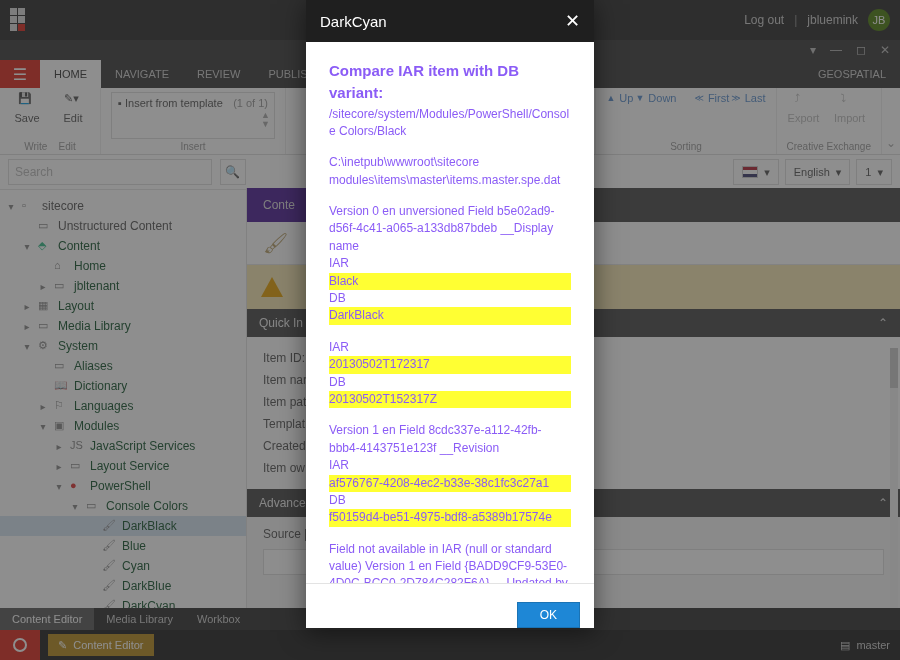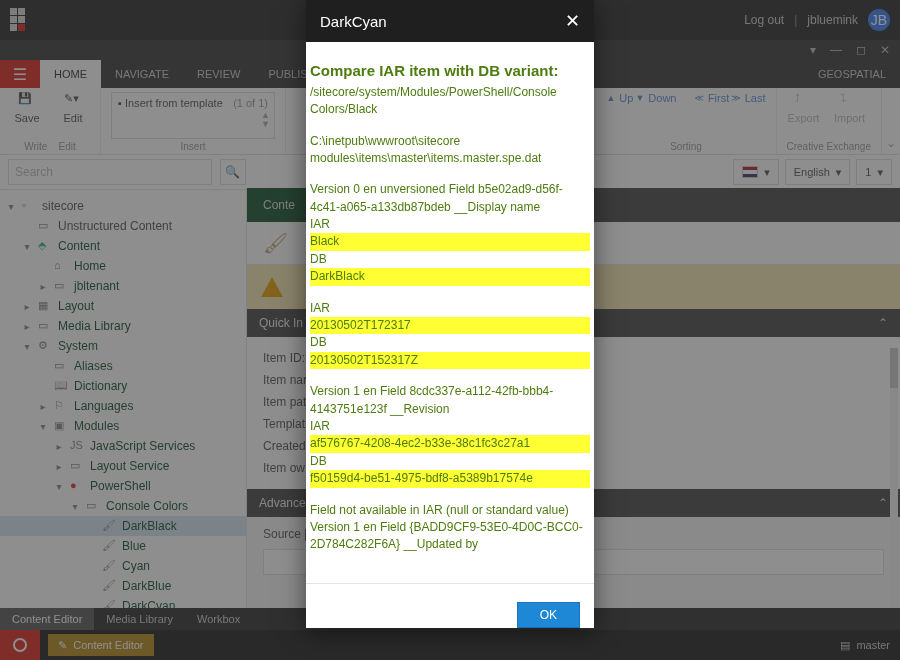--- a/index.html
+++ b/index.html
@@ -5,21 +5,21 @@
 html,body{margin:0;padding:0;font-family:"Segoe UI",Arial,sans-serif;font-size:12px;color:#333;background:#fff;overflow:hidden}
 .app{position:relative;width:900px;height:660px}
 .overlay{position:absolute;inset:0;background:rgba(50,50,50,0.55);z-index:50}
 
 .topbar{height:40px;background:#2b2b2b;color:#ccc;display:flex;align-items:center;padding:0 10px;justify-content:space-between}
 .logo{width:24px;height:24px;display:grid;grid-template-columns:repeat(3,7px);grid-template-rows:repeat(3,7px);gap:1px}
 .logo span{background:#d9d9d9}
 .logo span.r{background:#dc291e}
 .userzone{display:flex;align-items:center;gap:10px;font-size:12px;color:#ccc}
 .userzone .sep{color:#888}
-.avatar{width:22px;height:22px;border-radius:50%;background:#3b82f6;color:#fff;display:flex;align-items:center;justify-content:center;font-size:14px}
+.avatar{width:22px;height:22px;border-radius:50%;background:#4d7c0f;color:#fff;display:flex;align-items:center;justify-content:center;font-size:11px}
 
 .winrow{height:20px;background:#3a3a3a;display:flex;justify-content:flex-end;align-items:center;gap:14px;padding:0 10px;color:#bbb;font-size:12px}
 
 .tabbar{height:28px;background:#3a3a3a;display:flex;align-items:stretch}
 .hamb{width:40px;background:#dc291e;color:#fff;display:flex;align-items:center;justify-content:center;font-size:16px}
 .tab{padding:0 14px;display:flex;align-items:center;color:#ccc;font-size:11px;cursor:pointer}
 .tab.active{background:#fff;color:#333}
 
 .ribbon{height:66px;background:#fff;border-bottom:1px solid #ddd;display:flex}
 .rgroup{border-right:1px solid #eee;padding:4px 10px 2px;display:flex;flex-direction:column;justify-content:space-between}
@@ -46,21 +46,21 @@
 .tree{width:246px;border-right:1px solid #e3e3e3;overflow:hidden;padding:8px 0;font-size:12px;color:#2a5db0}
 .tree .node{display:flex;align-items:center;gap:6px;height:20px;padding:0 6px;white-space:nowrap}
 .tree .tw{width:10px;text-align:center;color:#888;font-size:10px}
 .tree .ic{width:14px;height:14px;flex:0 0 14px}
 .tree .lbl{color:#14532d}
 .tree .lbl.k{color:#555}
 .tree .sel{background:#d6e4f2}
 .content{flex:1;background:#f7f7f7;overflow:hidden;position:relative}
 .ctabs{height:34px;background:#474747;color:#ddd;display:flex}
 .ctab{padding:0 16px;display:flex;align-items:center;font-size:12px}
-.ctab.active{background:#14532d}
+.ctab.active{background:#4c1d95}
 .brush{height:42px;background:#fff;border-bottom:1px solid #e5e5e5;display:flex;align-items:center;padding-left:16px;color:#b9a06a;font-size:20px}
 .warnbar{height:44px;background:#f6e7b1;display:flex;align-items:center;padding-left:14px;gap:10px}
 .warnic{width:0;height:0;border-left:11px solid transparent;border-right:11px solid transparent;border-bottom:20px solid #e6a100;position:relative}
 .sectionhdr{height:28px;background:#474747;color:#eee;display:flex;align-items:center;justify-content:space-between;padding:0 12px;font-size:12px}
 .fields{background:#fff;padding:10px 16px;font-size:12px;color:#555}
 .fields .frow{height:22px;display:flex;align-items:center}
 .fields .flab{width:90px;color:#555}
 .fields .fval{color:#666;font-size:11px}
 .srcbox{border:1px solid #ddd;height:24px;margin:6px 16px;background:#fff}
 
@@ -69,21 +69,21 @@
 .btab.active{background:#5a5a5a;color:#fff}
 
 .launch{position:absolute;left:0;right:0;bottom:0;height:30px;background:#1f1f1f;display:flex;align-items:center}
 .lred{width:40px;height:30px;background:#dc291e;display:flex;align-items:center;justify-content:center}
 .lchip{height:22px;margin-left:8px;background:#b78b1e;color:#fff;display:flex;align-items:center;padding:0 10px;gap:6px;font-size:11px}
 .lmaster{margin-left:auto;margin-right:10px;color:#ccc;font-size:11px;display:flex;align-items:center;gap:6px}
 
 .modal{position:absolute;z-index:100;left:306px;top:0;width:288px;height:628px;background:#fff;box-shadow:0 4px 24px rgba(0,0,0,.5);display:flex;flex-direction:column}
 .mtitle{height:42px;background:#1f1f1f;color:#fff;display:flex;align-items:center;justify-content:space-between;padding:0 14px;font-size:15px}
 .mclose{font-size:18px;cursor:pointer}
-.mbody{flex:1;overflow:hidden;padding:18px 4px 8px;font-size:12px;color:#4d7c0f;line-height:1.45;position:relative}
+.mbody{flex:1;overflow:hidden;padding:18px 23px 8px;font-size:12px;color:#8b5cf6;line-height:1.45;position:relative}
 .mbody h3{margin:0 0 2px;font-size:15px;font-weight:600}
 .mbody .block{margin-bottom:14px;word-break:break-word}
 .hl{background:#ffff33}
 .mfoot{height:44px;border-top:1px solid #e3e3e3;display:flex;align-items:flex-end;justify-content:flex-end;padding:0 14px}
 .okbtn{background:#1e87d6;color:#fff;border:1px solid #1a73b5;padding:5px 22px;font-size:12px;cursor:pointer}
 .chev{font-size:12px;color:#ddd}
 .scrollhint{position:absolute;right:2px;top:160px;width:8px;bottom:0;background:#f1f1f1}
 .scrollthumb{position:absolute;right:2px;top:160px;width:8px;height:40px;background:#c9c9c9}
 </style>
 </head>

